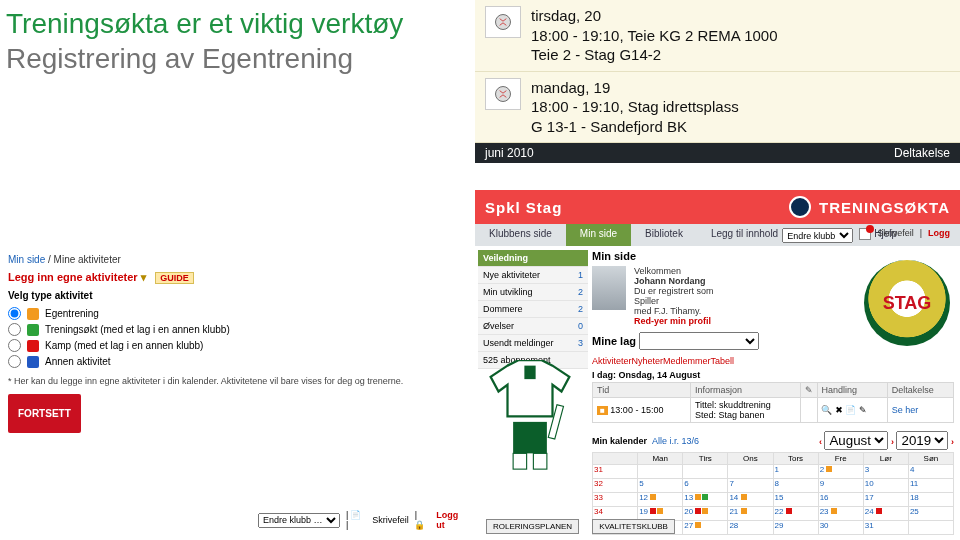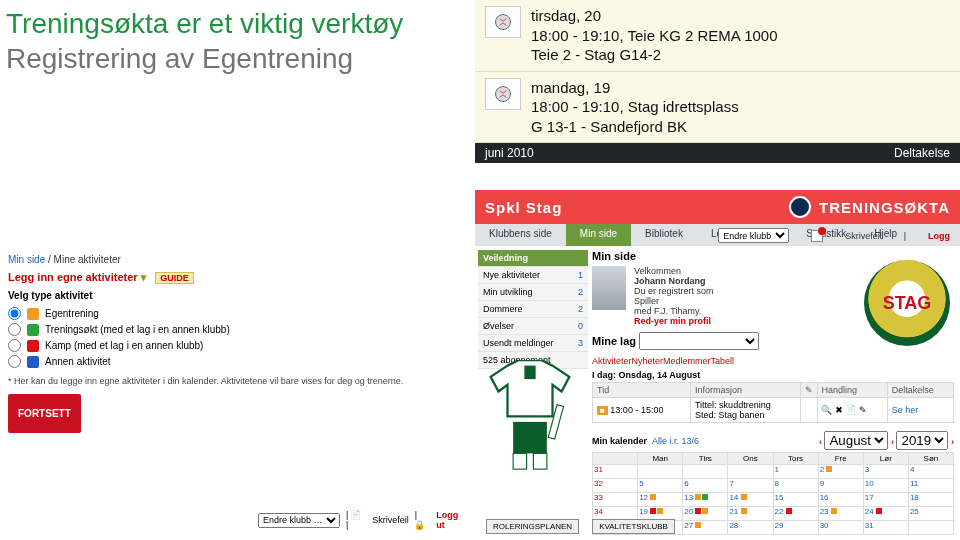--- a/index.html
+++ b/index.html
@@ -65,21 +65,21 @@
   .cal .wk{color:#c00}
   .m{display:inline-block;width:6px;height:6px;margin-right:1px}
   .m.o{background:#f29a1f}.m.g{background:#2da23a}.m.r{background:#d11}
   
   .badge{position:absolute;right:10px;top:260px;width:86px;height:86px;border-radius:50%;background:radial-gradient(circle at 50% 45%,#fff 0 28%,#d7c43a 29% 60%,#0b5e2a 61% 100%);display:flex;align-items:center;justify-content:center;color:#c91020;font-weight:bold;font-size:18px}
   
   .footer-logos{position:absolute;left:486px;bottom:6px;display:flex;gap:13px;align-items:center}
   .pill{border:1px solid #888;font-size:8px;padding:2px 6px;background:#efefef}
   .mini-top{position:absolute;left:250px;top:256px;display:flex;gap:6px;align-items:center;font-size:9px}
   .mini-top select{font-size:9px;height:15px}
-  .topright{position:absolute;right:10px;top:228px;font-size:9px;color:#333;display:flex;gap:22px;align-items:center}
+  .topright{position:absolute;right:10px;top:228px;font-size:9px;color:#333;display:flex;gap:6px;}
   .topright select{font-size:9px;height:15px}
   .bell{width:12px;height:12px;background:#fff;border:1px solid #888;position:relative}
   .bell:after{content:"";position:absolute;right:-4px;top:-4px;width:8px;height:8px;background:#d11;border-radius:50%}
 </style>
 </head>
 <body>
 
 <div class="slide-title">
   <span class="green">Treningsøkta er et viktig verktøy</span><br>
   <span class="black">Registrering av Egentrening</span>

